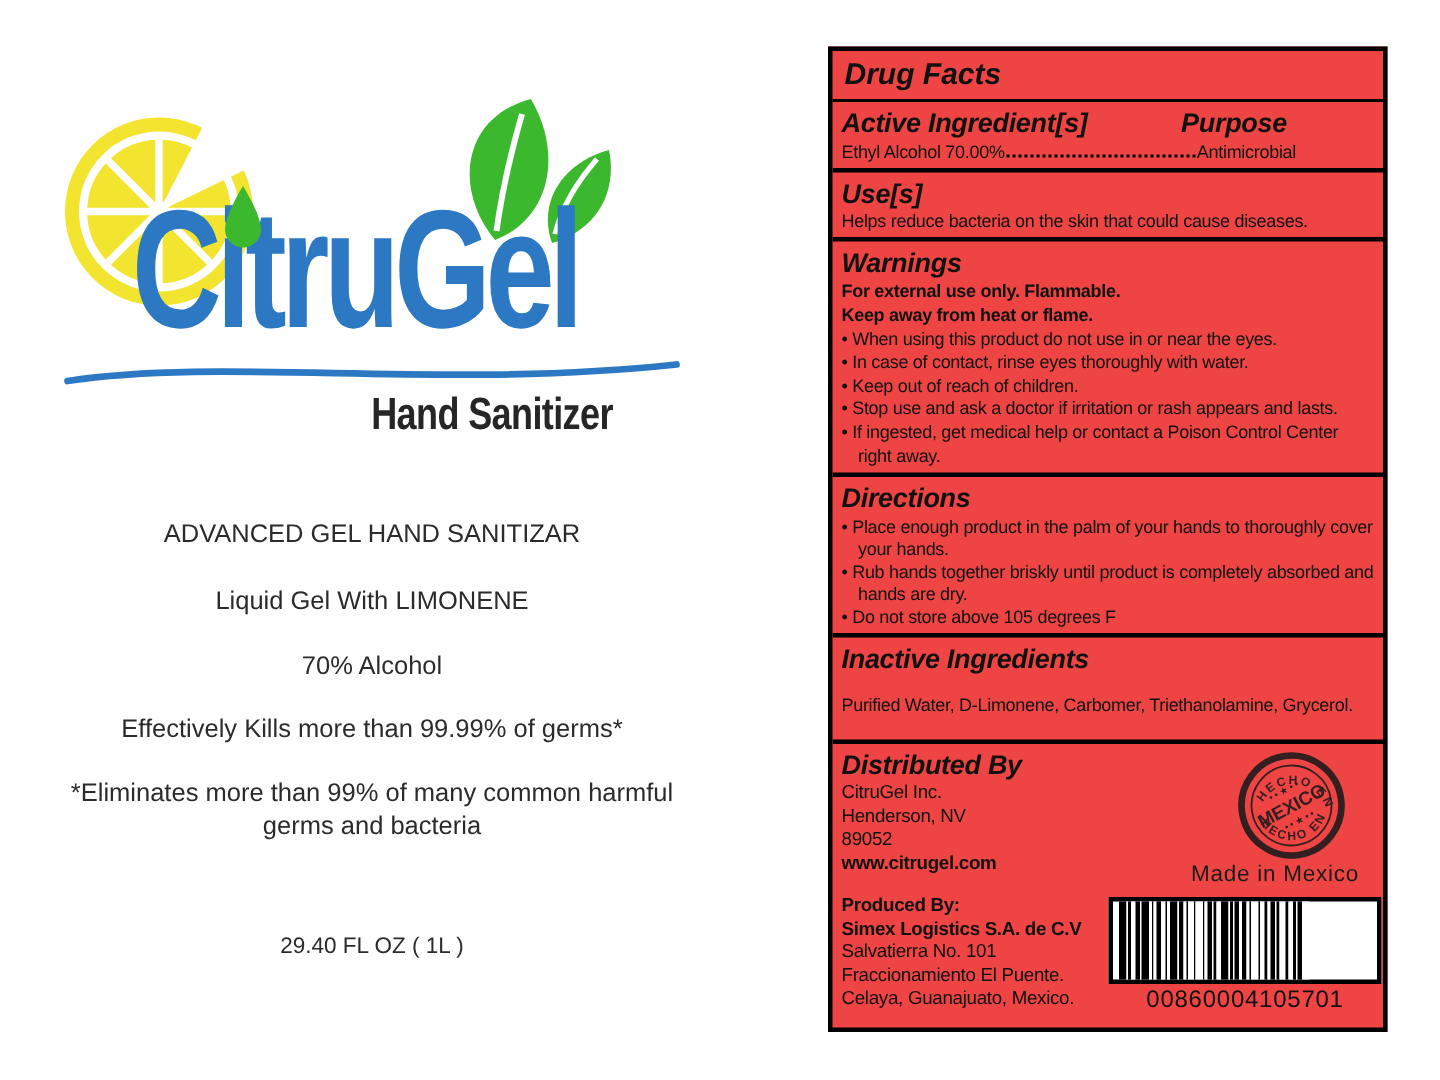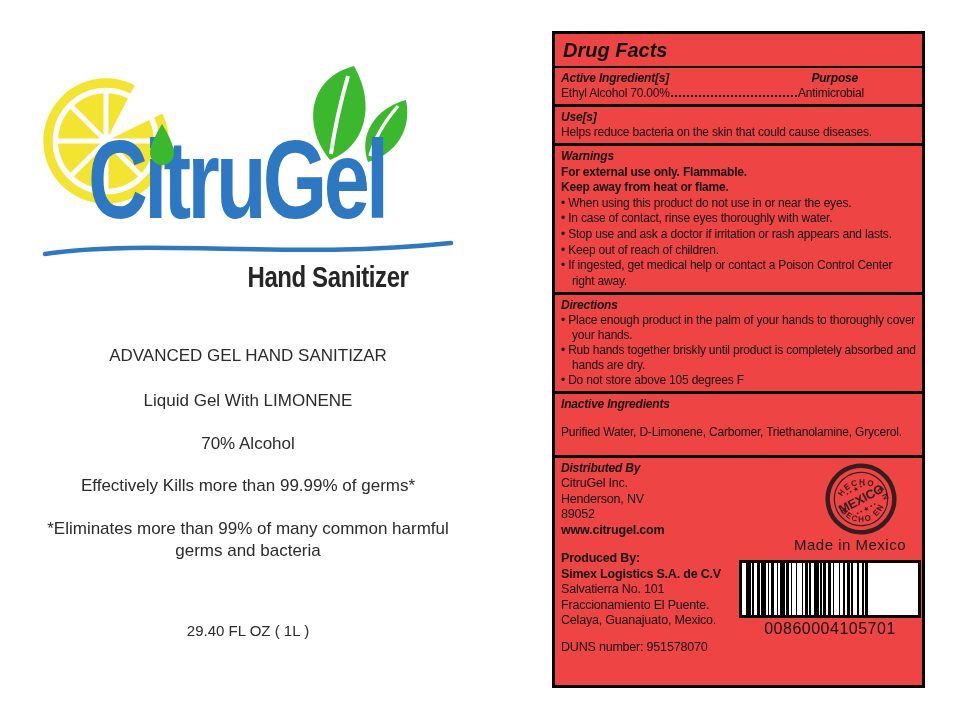--- a/index.html
+++ b/index.html
@@ -18,21 +18,21 @@
   .front-line{position:absolute;left:0;width:496px;text-align:center;font-size:17px;color:#2b2b2b;}
   .fl-1{top:346px;} .fl-2{top:391px;} .fl-3{top:434px;} .fl-4{top:476px;}
   .fl-5{top:518px;left:28px;width:440px;line-height:1.3;}
   .fl-net{top:622px;font-size:15px;}
 
   
   .df{position:absolute;left:552px;top:31px;width:373px;height:657px;border:3px solid #000;
       box-sizing:border-box;background:#ef4444;overflow:hidden;color:#111;}
   .df-title{font-size:20px;font-weight:bold;font-style:italic;padding:5px 8px 4px;border-bottom:2px solid #000;}
   .df-sec{padding:3px 6px;font-size:12px;letter-spacing:-0.2px;line-height:1.25;border-bottom:3px solid #000;}
-  .df-h{font-weight:bold;font-style:italic;font-size:12px;}
+  .df-h{font-weight:bold;font-style:italic;font-size:18px;}
   .ai-head{display:flex;}
   .ai-head .spacer{flex:1;}
   .ai-head .purpose-h{margin-right:58px;}
   .ai-row{display:flex;align-items:baseline;padding-right:52px;justify-content:center;}
   .leader{flex:1;border-bottom:2px dotted #000;margin:0 1px 3px;}
   .bold-line{font-weight:bold;}
   .bullet{padding-left:11px;text-indent:-11px;}
   .bullet::before{content:"• ";}
   .warnings{line-height:1.3;}
   .inactive-text{margin-top:13px;margin-bottom:12px;}
@@ -117,22 +117,22 @@
     <div class="df-h">Use[s]</div>
     <div>Helps reduce bacteria on the skin that could cause diseases.</div>
   </div>
 
   <div class="df-sec warnings">
     <div class="df-h">Warnings</div>
     <div class="bold-line">For external use only. Flammable.</div>
     <div class="bold-line">Keep away from heat or flame.</div>
     <div class="bullet">When using this product do not use in or near the eyes.</div>
     <div class="bullet">In case of contact, rinse eyes thoroughly with water.</div>
+    <div class="bullet">Keep out of reach of children.</div>
     <div class="bullet">Stop use and ask a doctor if irritation or rash appears and lasts.</div>
-    <div class="bullet">Keep out of reach of children.</div>
     <div class="bullet">If ingested, get medical help or contact a Poison Control Center right away.</div>
   </div>
 
   <div class="df-sec">
     <div class="df-h">Directions</div>
     <div class="bullet">Place enough product in the palm of your hands to thoroughly cover your hands.</div>
     <div class="bullet">Rub hands together briskly until product is completely absorbed and hands are dry.</div>
     <div class="bullet">Do not store above 105 degrees F</div>
   </div>
 

